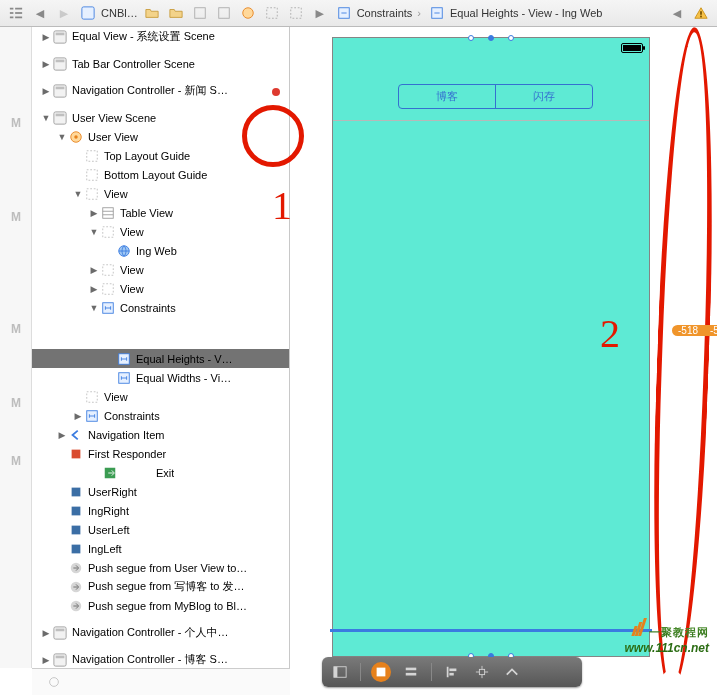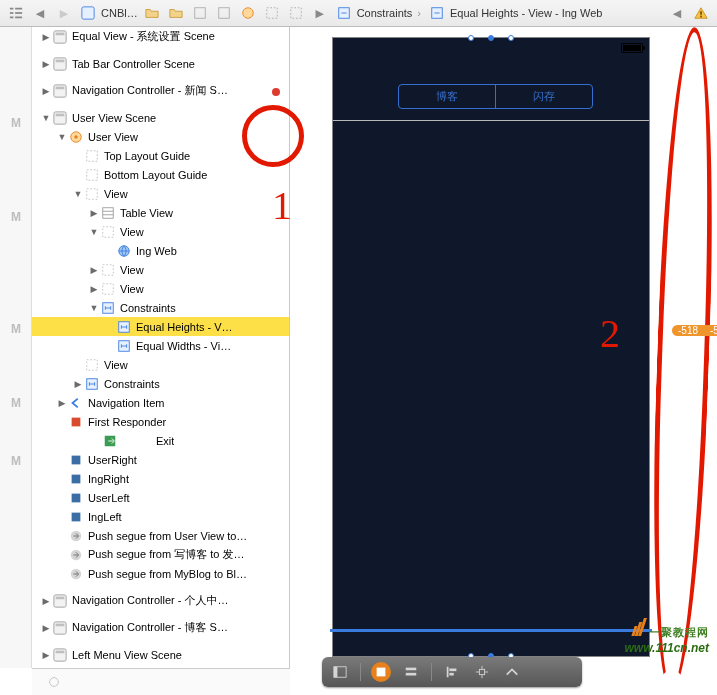--- a/index.html
+++ b/index.html
@@ -18,31 +18,31 @@
 .bc + .bc::before { content: "›"; color:#999; margin: 0 3px; }
 .warn-tri { margin-left: auto; }
 
 
 .leftcol { position:absolute; left:0; top:27px; width:32px; bottom:27px; background:#f7f7f7; border-right:1px solid #ddd; }
 .marker { position:absolute; left:11px; color:#bdbdbd; font-size:12px; font-weight:600; }
 
 
 .outline { position:absolute; left:32px; top:27px; width:258px; bottom:27px; background:#fff; border-right:1px solid #c8c8c8; overflow:auto; }
 .row { display:flex; align-items:center; height:19px; padding-right:4px; cursor:default; }
-.row.sel { background:#fde047; }
+.row.sel { background:#737373;margin-top:32px; }
 .disc { width:12px; text-align:center; color:#6b6b6b; font-size:9px; }
 .disc.empty { visibility:hidden; }
 .icn { width:16px; height:16px; margin-right:4px; display:inline-flex; align-items:center; justify-content:center; }
 .icn svg { width:14px; height:14px; }
 .label { white-space:nowrap; overflow:hidden; text-overflow:ellipsis; }
 .reddot { position:absolute; right:8px; top:88px; width:8px; height:8px; border-radius:50%; background:#de3a2f; }
 
 
 .canvasArea { position:absolute; left:290px; top:27px; right:0; bottom:27px; background:#fff; }
-.phone { position:absolute; left:42px; top:10px; width:318px; height:620px; border:1px solid #858585; background:#0f172a; }
+.phone { position:absolute; left:42px; top:10px; width:318px; height:620px; border:1px solid #858585; background:#5eead4; }
 .statusbar { height:20px; display:flex; justify-content:flex-end; align-items:center; padding:0 6px; }
 .battery { width:22px; height:10px; border:1px solid #000; border-radius:2px; position:relative; }
 .battery::after { content:""; position:absolute; right:-3px; top:2px; width:2px; height:4px; background:#000; border-radius:1px; }
 .battery .fill{ position:absolute; inset:1px; background:#000;}
 .seg { position:absolute; left:65px; top:46px; width:195px; height:25px; border:1px solid #3570d0; border-radius:4px; display:flex; }
 .segBtn { flex:1; display:flex; align-items:center; justify-content:center; color:#3570d0; }
 .segBtn:first-child { border-right:1px solid #3570d0; }
 .hline { position:absolute; left:0; right:0; top:82px; border-top:1px solid #b8b8b8; }
 .dots { position:absolute; left:0; right:0; display:flex; justify-content:center; gap:14px; }
 .dots.top { top:-3px; } .dots.bot { bottom:-3px; }

